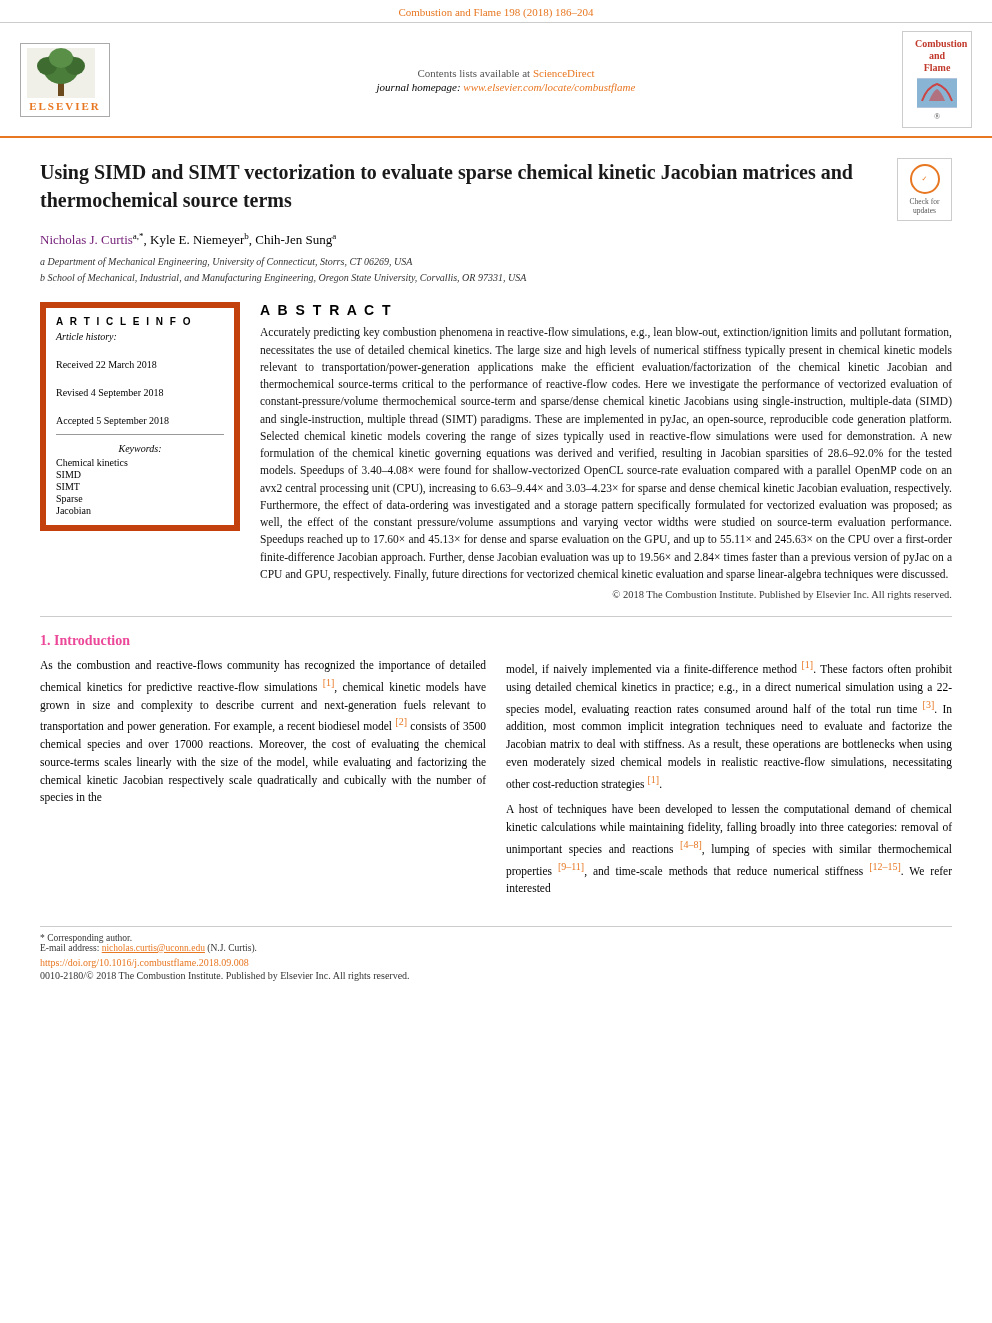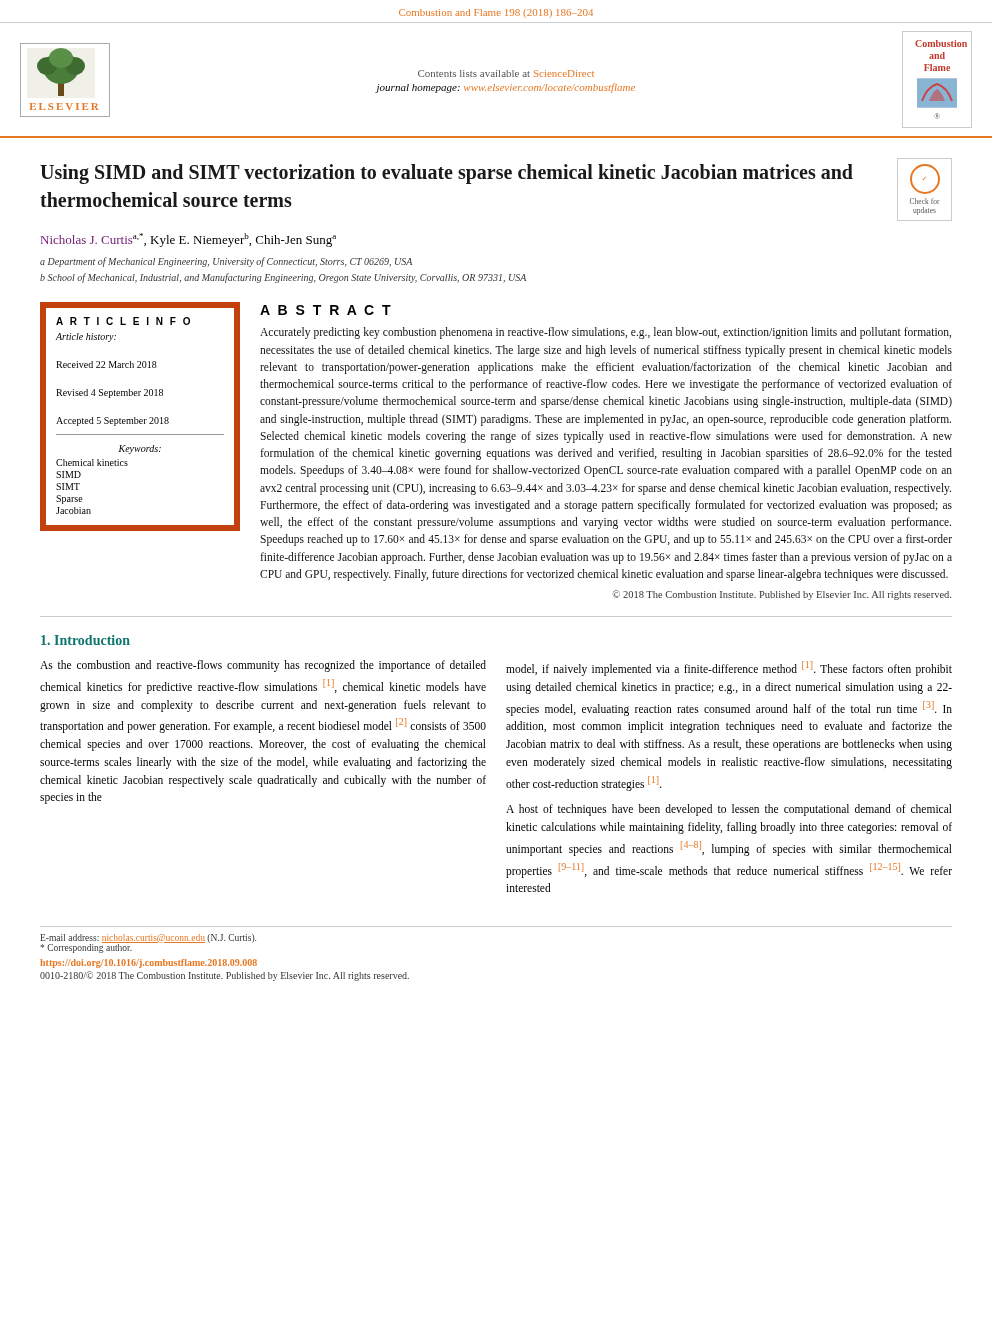--- a/index.html
+++ b/index.html
@@ -233,21 +233,21 @@
       border: none;
       border-top: 1px solid #ccc;
       margin: 16px 0;
     }
 
     
     .section-heading {
       font-size: 14px;
       font-weight: bold;
       margin-bottom: 8px;
-      color: #0f766e;
+      color: #ec4899;
     }
     .body-two-col {
       display: flex;
       gap: 20px;
     }
     .body-col {
       flex: 1;
       font-size: 11.5px;
       line-height: 1.55;
       text-align: justify;
@@ -393,26 +393,26 @@
         </p>
         <p>
           A host of techniques have been developed to lessen the computational demand of chemical kinetic calculations while maintaining fidelity, falling broadly into three categories: removal of unimportant species and reactions <span class="cite">[4–8]</span>, lumping of species with similar thermochemical properties <span class="cite">[9–11]</span>, and time-scale methods that reduce numerical stiffness <span class="cite">[12–15]</span>. We refer interested
         </p>
       </div>
     </div>
   </div>
 
   <div class="paper-footer">
     <div>
+      <span>* Corresponding author.</span>
+    </div>
+    <div>
       <span>E-mail address:</span>
       <a href="#" style="color:#e87722; font-size:9.5px;">nicholas.curtis@uconn.edu</a>
       <span> (N.J. Curtis).</span>
     </div>
-    <div>
-      <span>* Corresponding author.</span>
-    </div>
     <div class="doi-line">
-      <a href="#" style="color:#e87722;font-weight:bold;">https://doi.org/10.1016/j.combustflame.2018.09.008</a>
+      <a href="#" style="color:#e87722;">https://doi.org/10.1016/j.combustflame.2018.09.008</a>
     </div>
     <div class="footer-note">0010-2180/© 2018 The Combustion Institute. Published by Elsevier Inc. All rights reserved.</div>
   </div>
 
 </div>
 
 </body></html>

